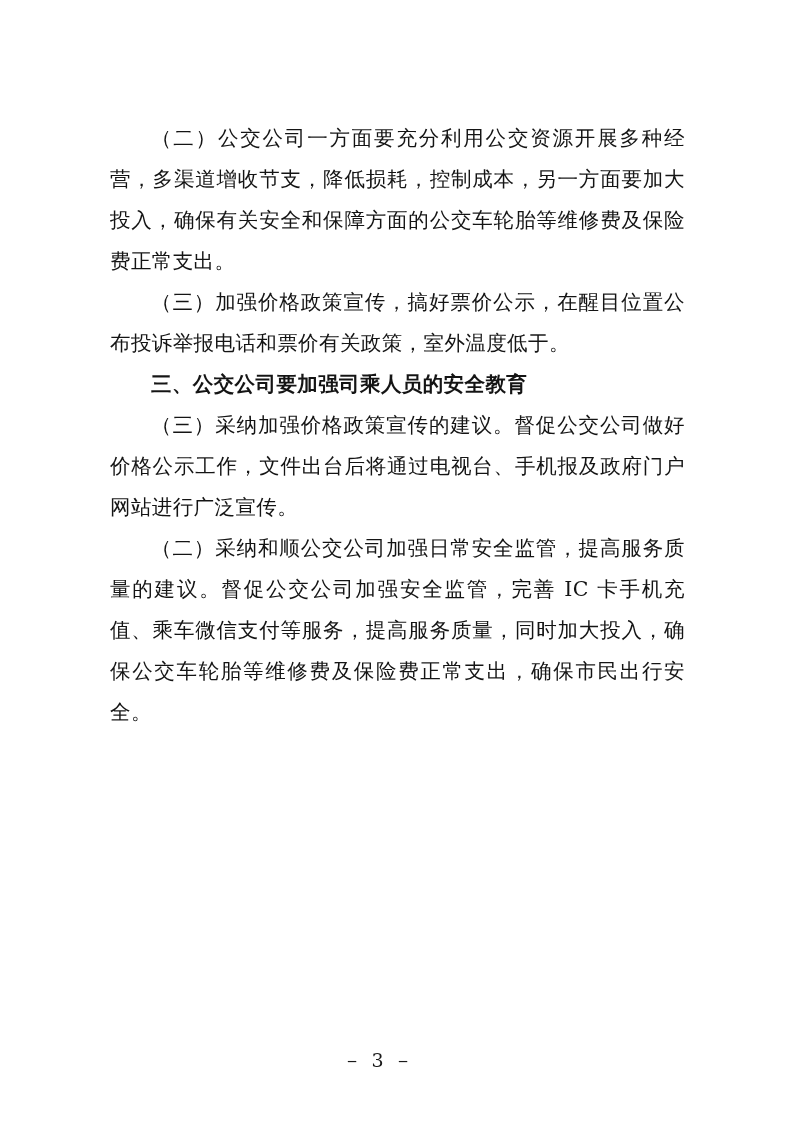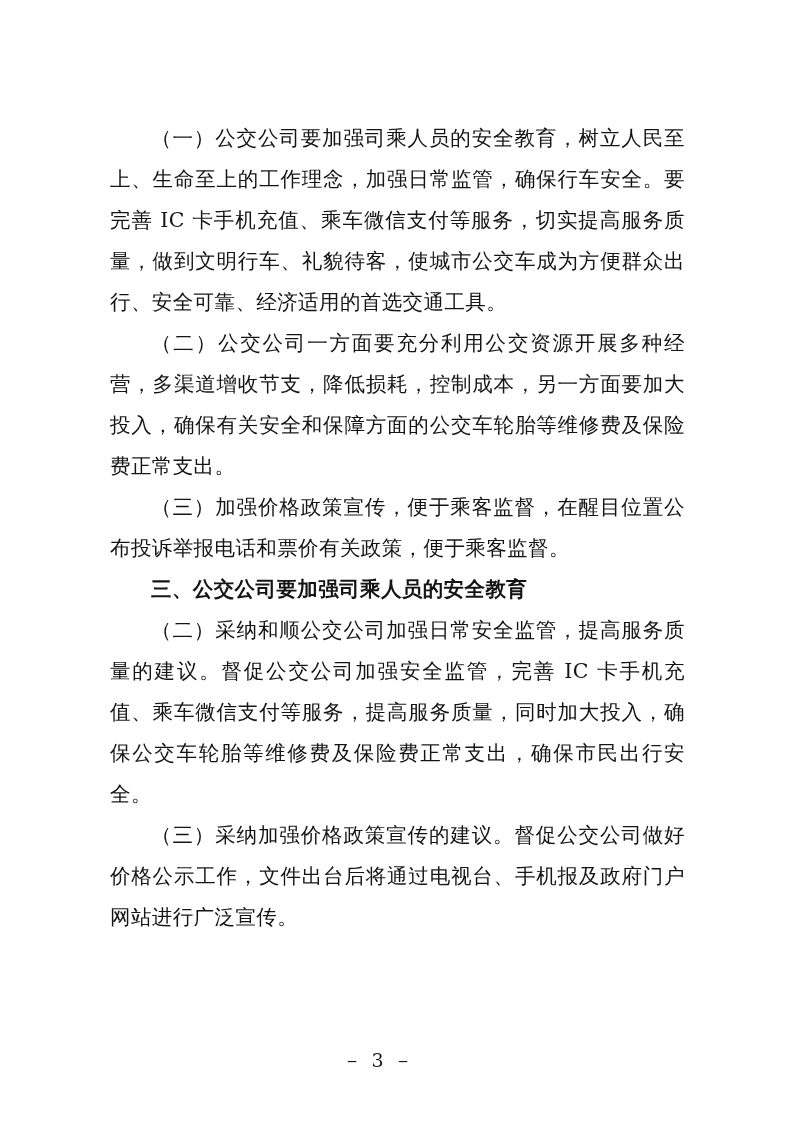--- a/index.html
+++ b/index.html
@@ -52,21 +52,20 @@
     color: #1a1a1a;
     font-family: "DejaVu Serif", "Liberation Serif", serif;
     padding-right: 36px;
   }
 </style>
 </head>
 <body>
 
 <div class="page">
   <div class="doc-body">
-    <p class="para">（一）公交公司要加强司乘人员的安全教育，树立人民至上、生命至上的工作理念，加强日常监管，确保行车安全。要完善 IC 卡手机充值、乘车微信支付等服务，切实提高服务质量，做到文明行车、礼貌待客，使城市公交车成为方便群众出行、安全可靠、经济适用的首选交通工具。</p>
     <p class="para">（二）公交公司一方面要充分利用公交资源开展多种经营，多渠道增收节支，降低损耗，控制成本，另一方面要加大投入，确保有关安全和保障方面的公交车轮胎等维修费及保险费正常支出。</p>
-    <p class="para">（三）加强价格政策宣传，便于乘客监督，在醒目位置公布投诉举报电话和票价有关政策，便于乘客监督。</p>
+    <p class="para">（三）加强价格政策宣传，搞好票价公示，在醒目位置公布投诉举报电话和票价有关政策，室外温度低于。</p>
     <p class="heading">三、公交公司要加强司乘人员的安全教育</p>
+    <p class="para">（三）采纳加强价格政策宣传的建议。督促公交公司做好价格公示工作，文件出台后将通过电视台、手机报及政府门户网站进行广泛宣传。</p>
     <p class="para">（二）采纳和顺公交公司加强日常安全监管，提高服务质量的建议。督促公交公司加强安全监管，完善 IC 卡手机充值、乘车微信支付等服务，提高服务质量，同时加大投入，确保公交车轮胎等维修费及保险费正常支出，确保市民出行安全。</p>
-    <p class="para">（三）采纳加强价格政策宣传的建议。督促公交公司做好价格公示工作，文件出台后将通过电视台、手机报及政府门户网站进行广泛宣传。</p>
   </div>
   <div class="page-number">－ 3 －</div>
 </div>
 
 </body></html>

